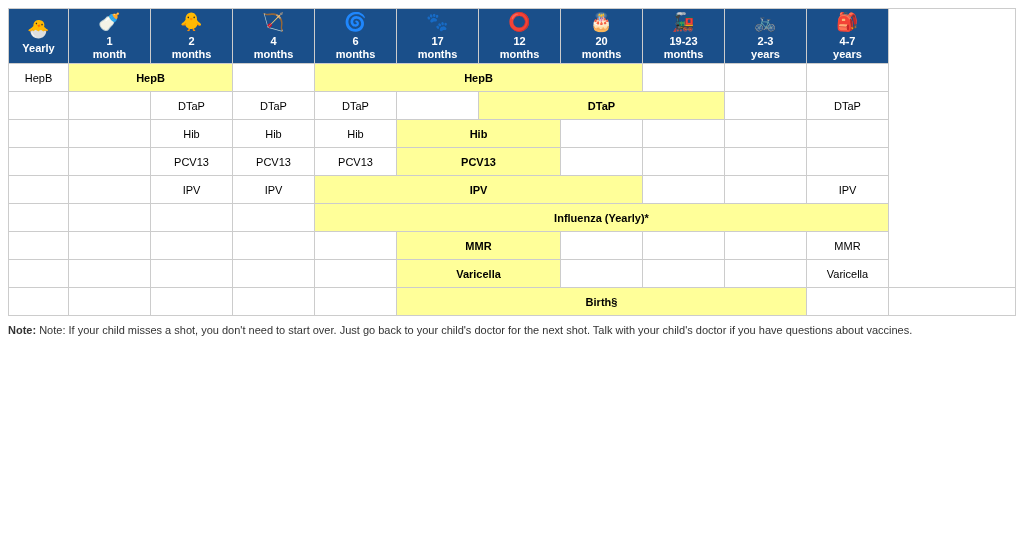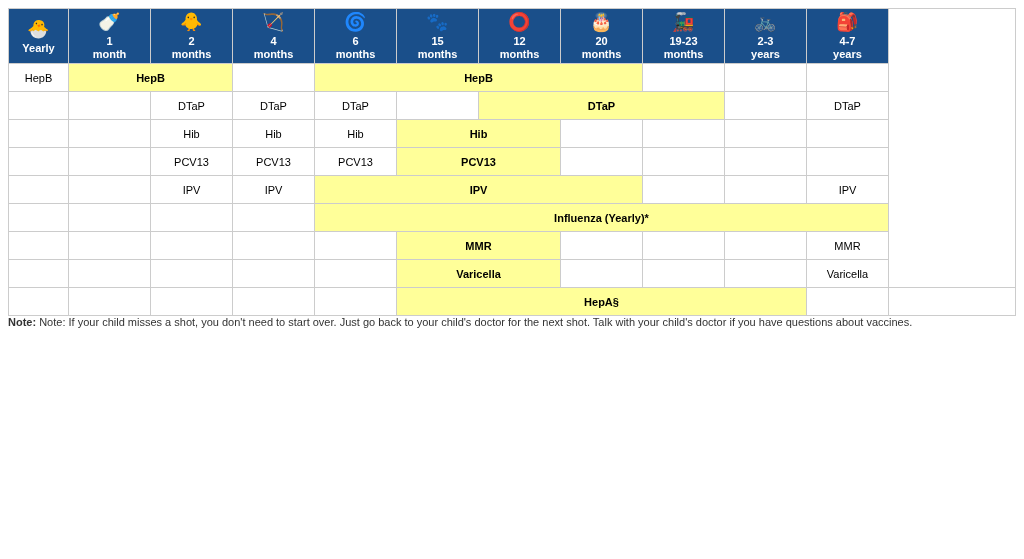--- a/index.html
+++ b/index.html
@@ -51,21 +51,21 @@
       height: 28px;
       font-size: 11px;
     }
     .vaccine-label {
       text-align: left;
       font-size: 11px;
       padding-left: 4px;
       font-weight: normal;
     }
     .note-section {
-      margin-top: 0;
+      margin-top: 8px;
       font-size: 11px;
       color: #333;
     }
     .note-section strong {
       font-weight: bold;
     }
   </style>
 </head>
 <body>
 
@@ -87,21 +87,21 @@
       <th class="header-cell">
         <span class="header-icon">🏹</span>
         <span class="header-label"><strong><span>4</span></strong><br><span>months</span></span>
       </th>
       <th class="header-cell">
         <span class="header-icon">🌀</span>
         <span class="header-label"><strong><span>6</span></strong><br><span>months</span></span>
       </th>
       <th class="header-cell">
         <span class="header-icon">🐾</span>
-        <span class="header-label"><strong><span>15</span></strong><br><span>months</span></span>
+        <span class="header-label"><strong><span>17</span></strong><br><span>months</span></span>
       </th>
       <th class="header-cell">
         <span class="header-icon">⭕</span>
         <span class="header-label"><strong><span>12</span></strong><br><span>months</span></span>
       </th>
       <th class="header-cell">
         <span class="header-icon">🎂</span>
         <span class="header-label"><strong><span>20</span></strong><br><span>months</span></span>
       </th>
       <th class="header-cell">
@@ -213,21 +213,21 @@
       <td></td>
       <td>Varicella</td>
     </tr>
 
     <tr class="data-row">
       <td class="vaccine-label"></td>
       <td></td>
       <td></td>
       <td></td>
       <td></td>
-      <td colspan="5" class="yellow-bar">HepA§</td>
+      <td colspan="5" class="yellow-bar">Birth§</td>
       <td></td>
       <td></td>
     </tr>
   </tbody>
 </table>
 
 <div class="note-section">
   <strong>Note:</strong>
   <span>Note: If your child misses a shot, you don't need to start over. Just go back to your child's doctor for the next shot. Talk with your child's doctor if you have questions about vaccines.</span>
 </div>

